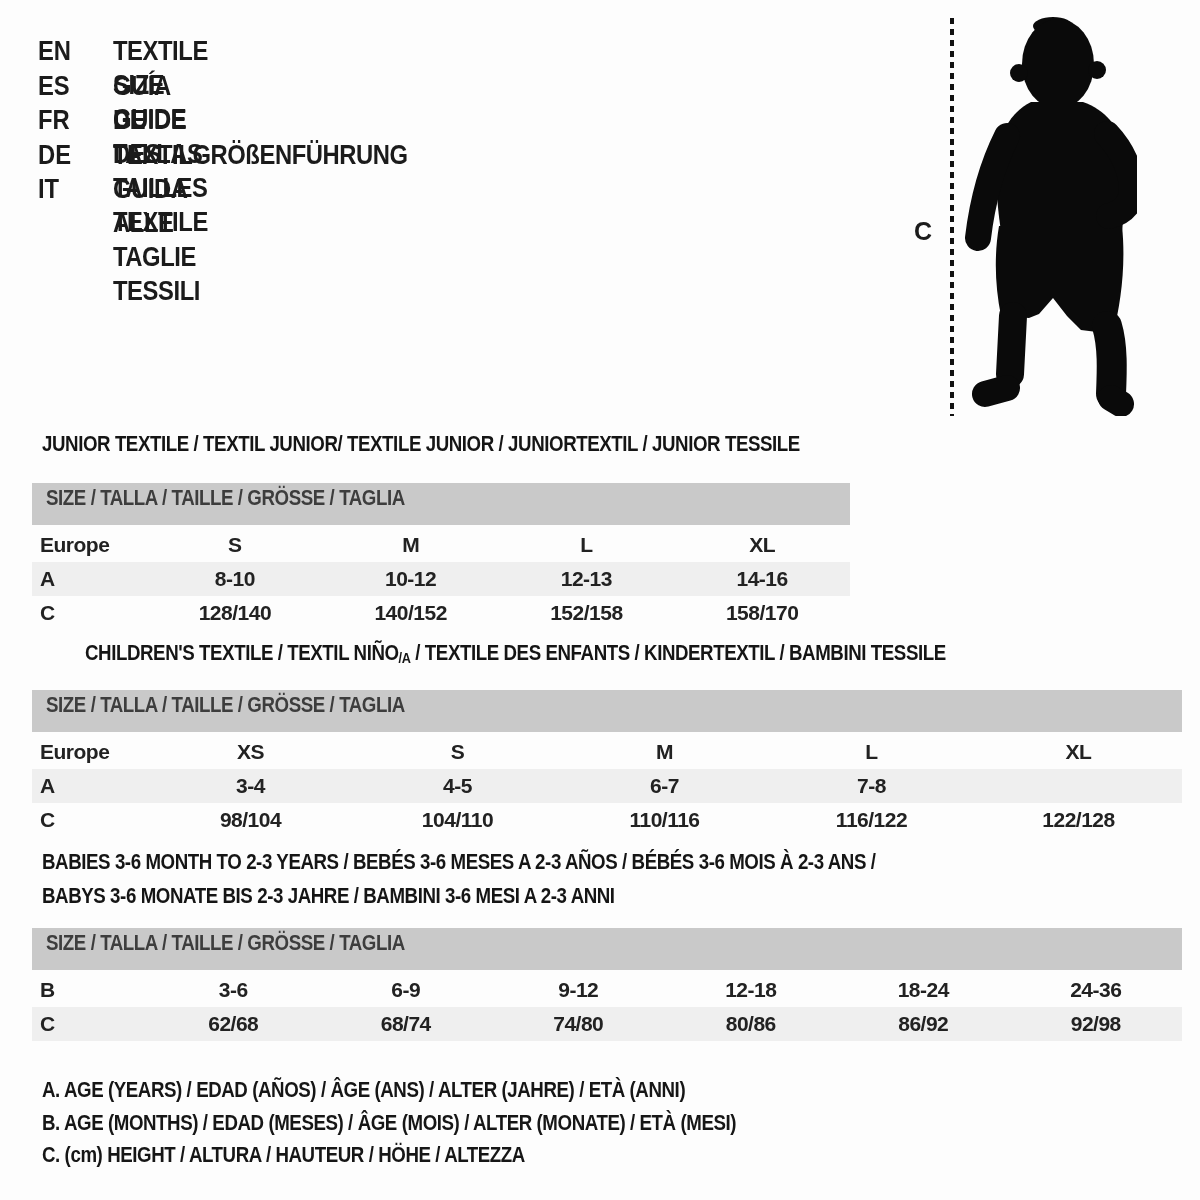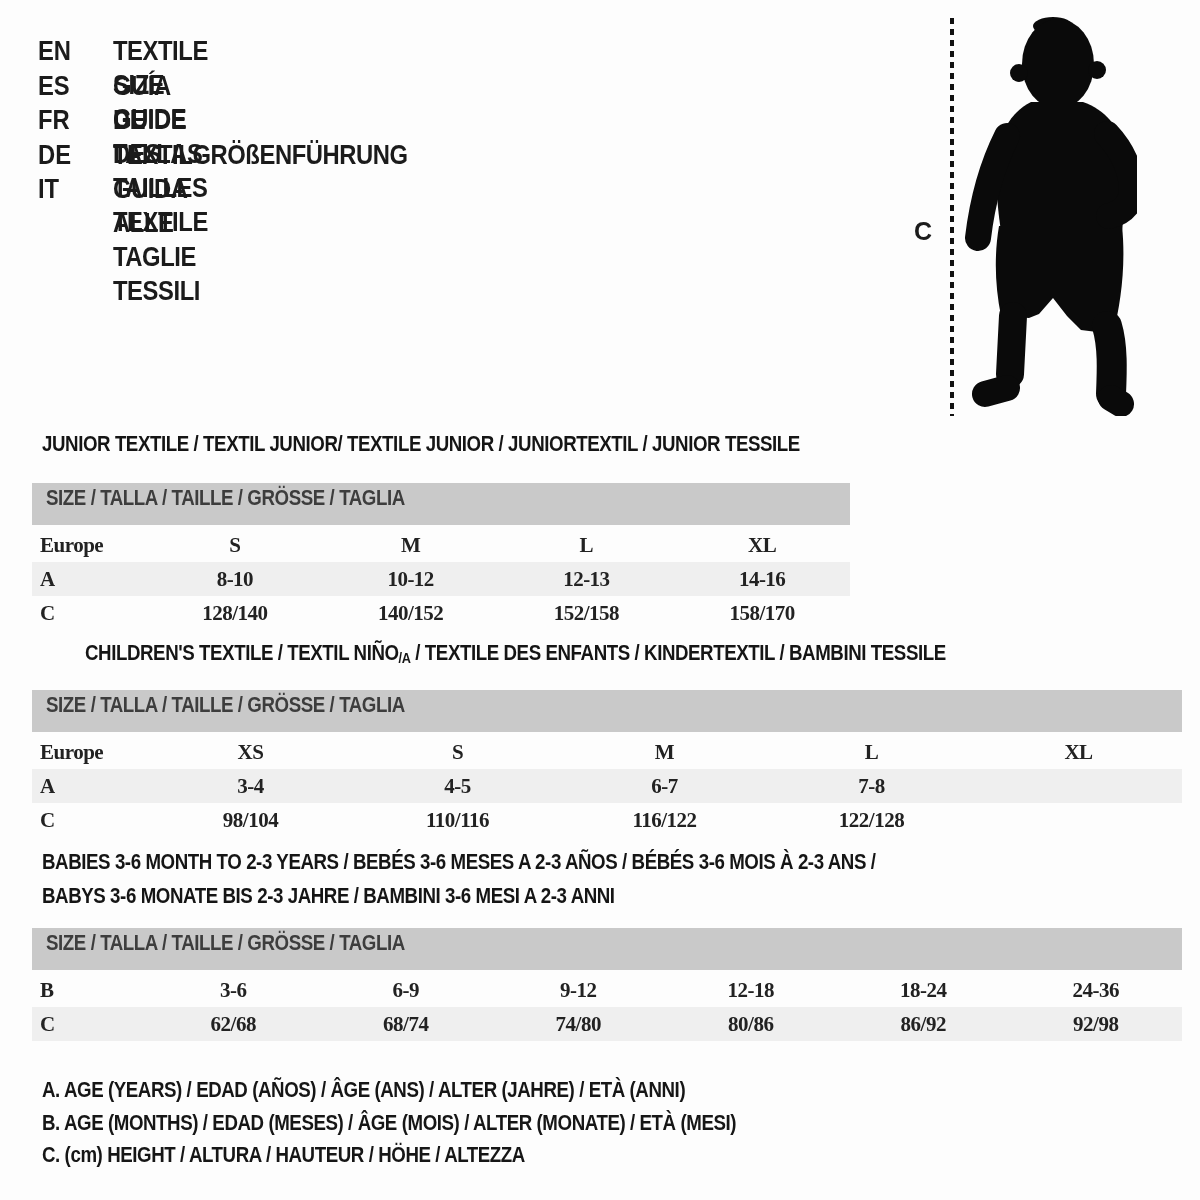--- a/index.html
+++ b/index.html
@@ -33,21 +33,21 @@
   .dash-line {
     position: absolute; left: 950px; top: 18px; width: 4px; height: 398px;
     background: repeating-linear-gradient(to bottom, #111 0 6px, transparent 6px 11px);
   }
   .c-label { position: absolute; left: 914px; top: 217px; font-size: 25px; font-weight: bold; }
   
   .table { position: absolute; }
   .size-bar { height: 42px; line-height: 30px; background: #c9c9c9; color: #3d3d3d;
               font-size: 22px; font-weight: bold; padding-left: 14px; }
   .rows { margin-top: 3px; }
-  .trow { display: grid; height: 34px; line-height: 34px; font-family: Liberation Serif, serif; }
+  .trow { display: grid; height: 34px; line-height: 34px; }
   .t-junior  .trow { grid-template-columns: 115px repeat(4, 1fr); }
   .t-children .trow { grid-template-columns: 115px repeat(5, 1fr); }
   .t-babies  .trow { grid-template-columns: 115px repeat(6, 1fr); }
   .trow.shaded { background: #efefef; }
   .tcell { font-size: 21px; font-weight: bold; letter-spacing: -0.5px; color: #222; }
   .tlabel { text-align: left; padding-left: 8px; }
   .tval { text-align: center; }
   
   .legend-line { font-size: 22px; font-weight: bold; color: #161616; }
 </style>
@@ -150,20 +150,21 @@
         <div class="trow shaded">
           <div class="tcell tlabel">A</div>
           <div class="tcell tval">3-4</div>
           <div class="tcell tval">4-5</div>
           <div class="tcell tval">6-7</div>
           <div class="tcell tval">7-8</div>
         </div>
         <div class="trow">
           <div class="tcell tlabel">C</div>
           <div class="tcell tval">98/104</div>
+          <div class="tcell tval">104/110</div>
           <div class="tcell tval">110/116</div>
           <div class="tcell tval">116/122</div>
           <div class="tcell tval">122/128</div>
         </div>
       </div>
   </div>
 
   <div class="abs sec-title" style="left:42px; top:849px;">
     <span class="cond">BABIES 3-6 MONTH TO 2-3 YEARS / BEBÉS 3-6 MESES A 2-3 AÑOS / BÉBÉS 3-6 MOIS À 2-3 ANS /</span>
   </div>

